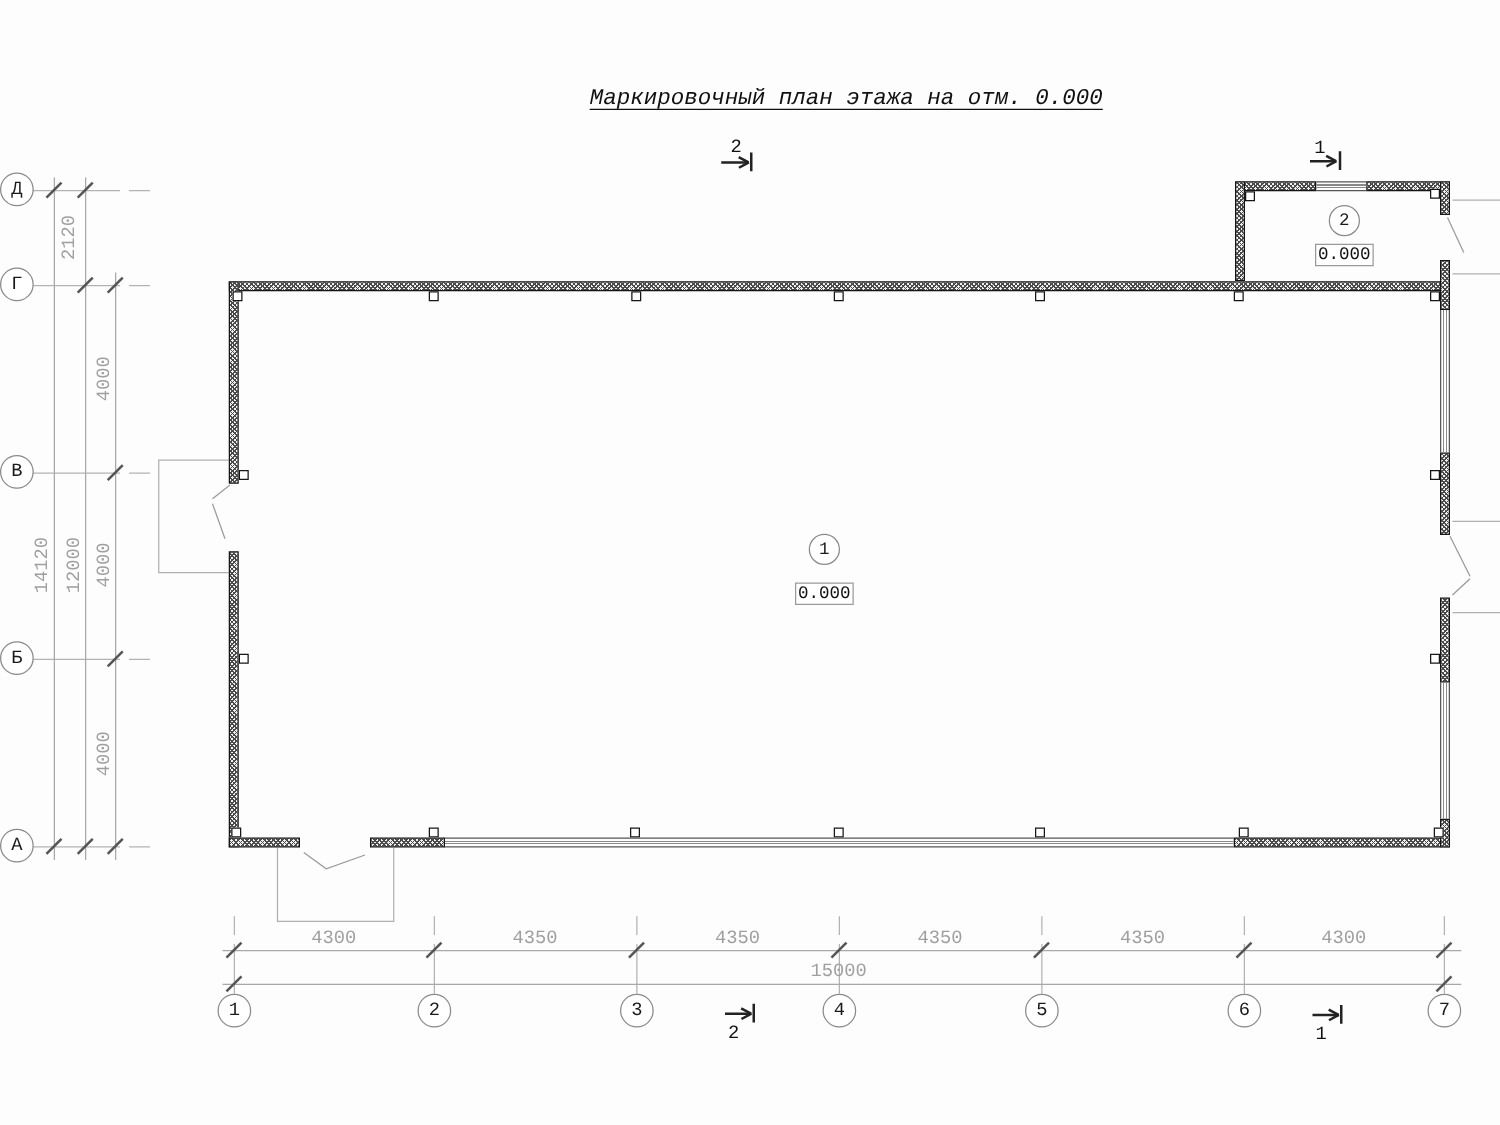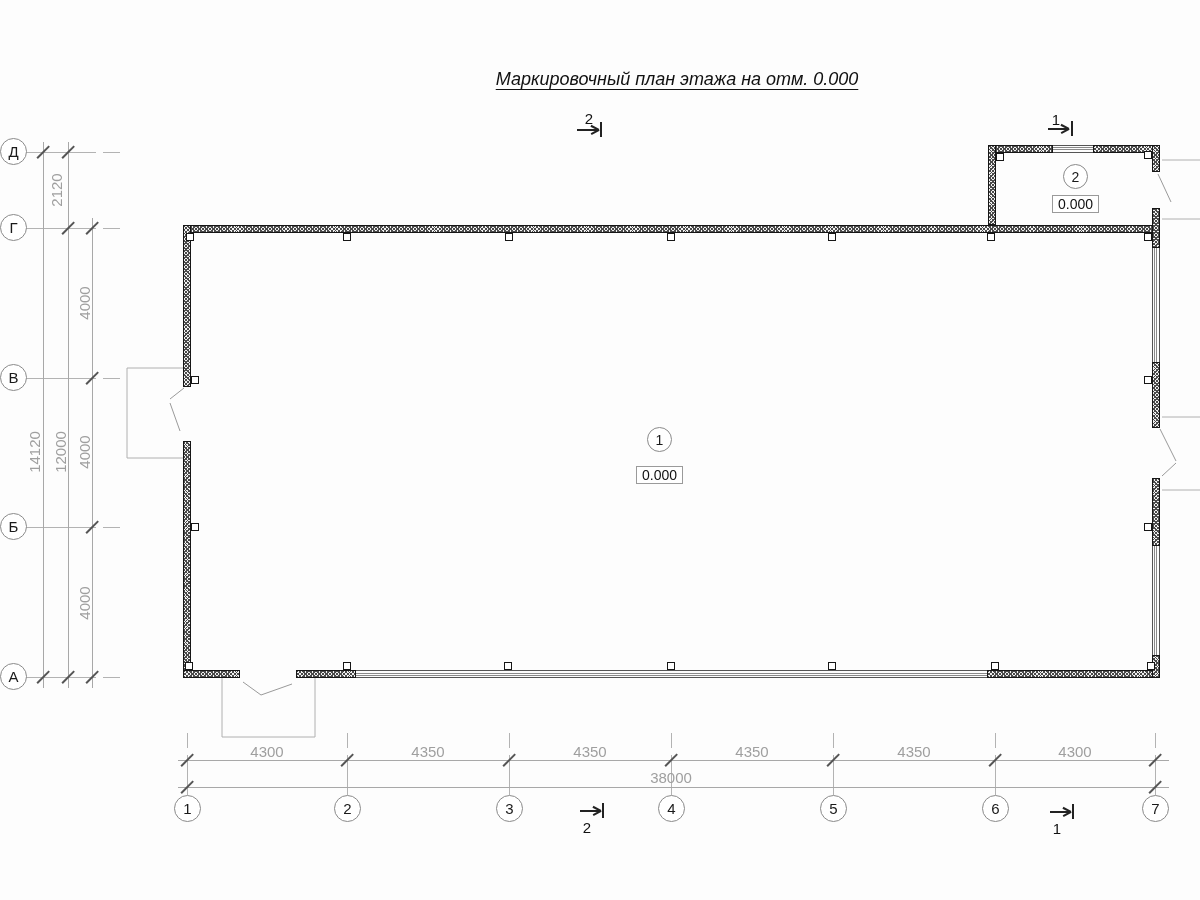--- a/index.html
+++ b/index.html
@@ -1,17 +1,17 @@
 <!DOCTYPE html>
 <html><head>
 <meta charset="utf-8">
 <style>
   html,body{margin:0;padding:0;background:#fff;}
   #canvas{position:relative;width:1200px;height:900px;background:#fdfdfd;overflow:hidden;
-          font-family:Liberation Sans, sans-serif;}
+          font-family:Liberation Mono, monospace;}
   .title{position:absolute;left:677px;top:69px;transform:translateX(-50%);
          font-size:18px;font-style:italic;color:#111;white-space:nowrap;
          text-decoration:underline;text-underline-offset:4px;}
   .wall{position:absolute;box-sizing:border-box;border:1px solid #161616;background-color:#f0f0f0;
         background-image:repeating-linear-gradient(45deg,#4a4a4a 0,#4a4a4a 1px,transparent 1px,transparent 2.5px),
                          repeating-linear-gradient(135deg,#4a4a4a 0,#4a4a4a 1px,transparent 1px,transparent 2.5px);}
   .win-h{position:absolute;height:8px;box-sizing:border-box;border-top:1px solid #555;border-bottom:1px solid #555;
          background:linear-gradient(to bottom,transparent 0,transparent 1.5px,#8a8a8a 1.5px,#8a8a8a 2.5px,transparent 2.5px,transparent 3.5px,#8a8a8a 3.5px,#8a8a8a 4.5px,transparent 4.5px);}
   .win-v{position:absolute;width:8px;box-sizing:border-box;border-left:1px solid #555;border-right:1px solid #555;
          background:linear-gradient(to right,transparent 0,transparent 1.5px,#8a8a8a 1.5px,#8a8a8a 2.5px,transparent 2.5px,transparent 3.5px,#8a8a8a 3.5px,#8a8a8a 4.5px,transparent 4.5px);}
@@ -139,21 +139,21 @@
   <div class="dim-label v" style="left:56px;top:190px">2120</div>
   <div class="dim-label v" style="left:84px;top:303px">4000</div>
   <div class="dim-label v" style="left:84px;top:452px">4000</div>
   <div class="dim-label v" style="left:84px;top:603px">4000</div>
   <div class="dim-label" style="left:267px;top:751px">4300</div>
   <div class="dim-label" style="left:428px;top:751px">4350</div>
   <div class="dim-label" style="left:590px;top:751px">4350</div>
   <div class="dim-label" style="left:752px;top:751px">4350</div>
   <div class="dim-label" style="left:914px;top:751px">4350</div>
   <div class="dim-label" style="left:1075px;top:751px">4300</div>
-  <div class="dim-label" style="left:671px;top:777px">38000</div>
+  <div class="dim-label" style="left:671px;top:777px">15000</div>
 
   <div class="bubble" style="left:0px;top:138px">
       <span>Д</span>
     </div>
   <div class="bubble" style="left:0px;top:214px">
       <span>Г</span>
     </div>
   <div class="bubble" style="left:0px;top:364px">
       <span>В</span>
     </div>

